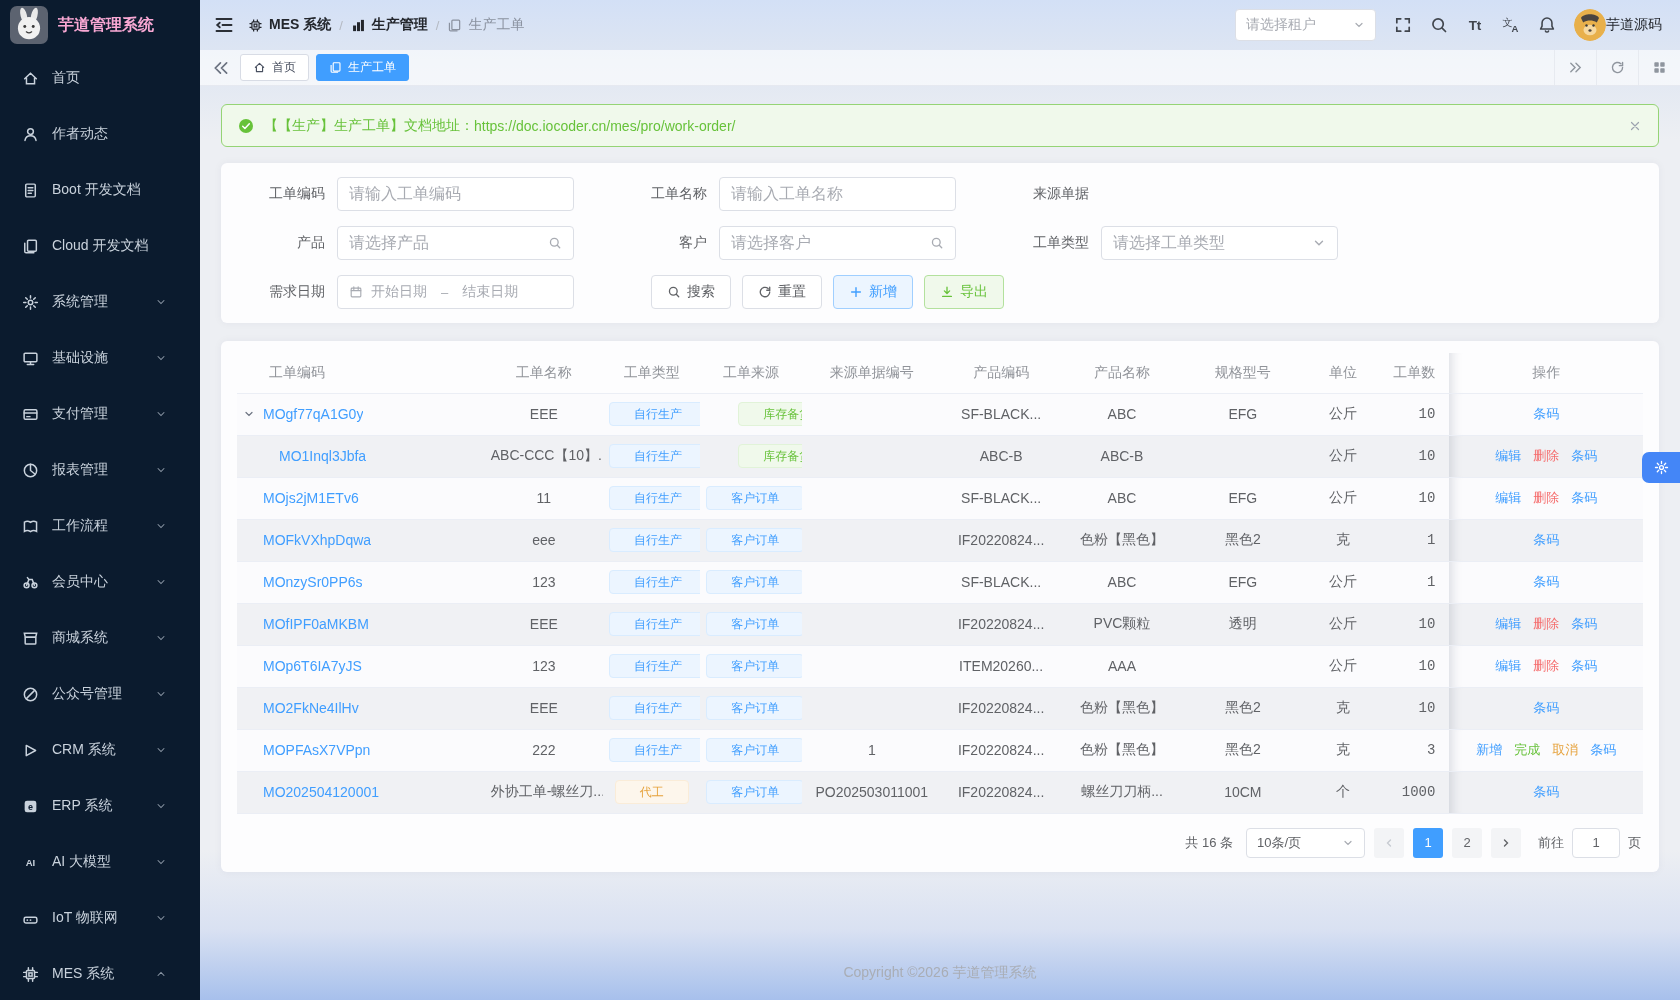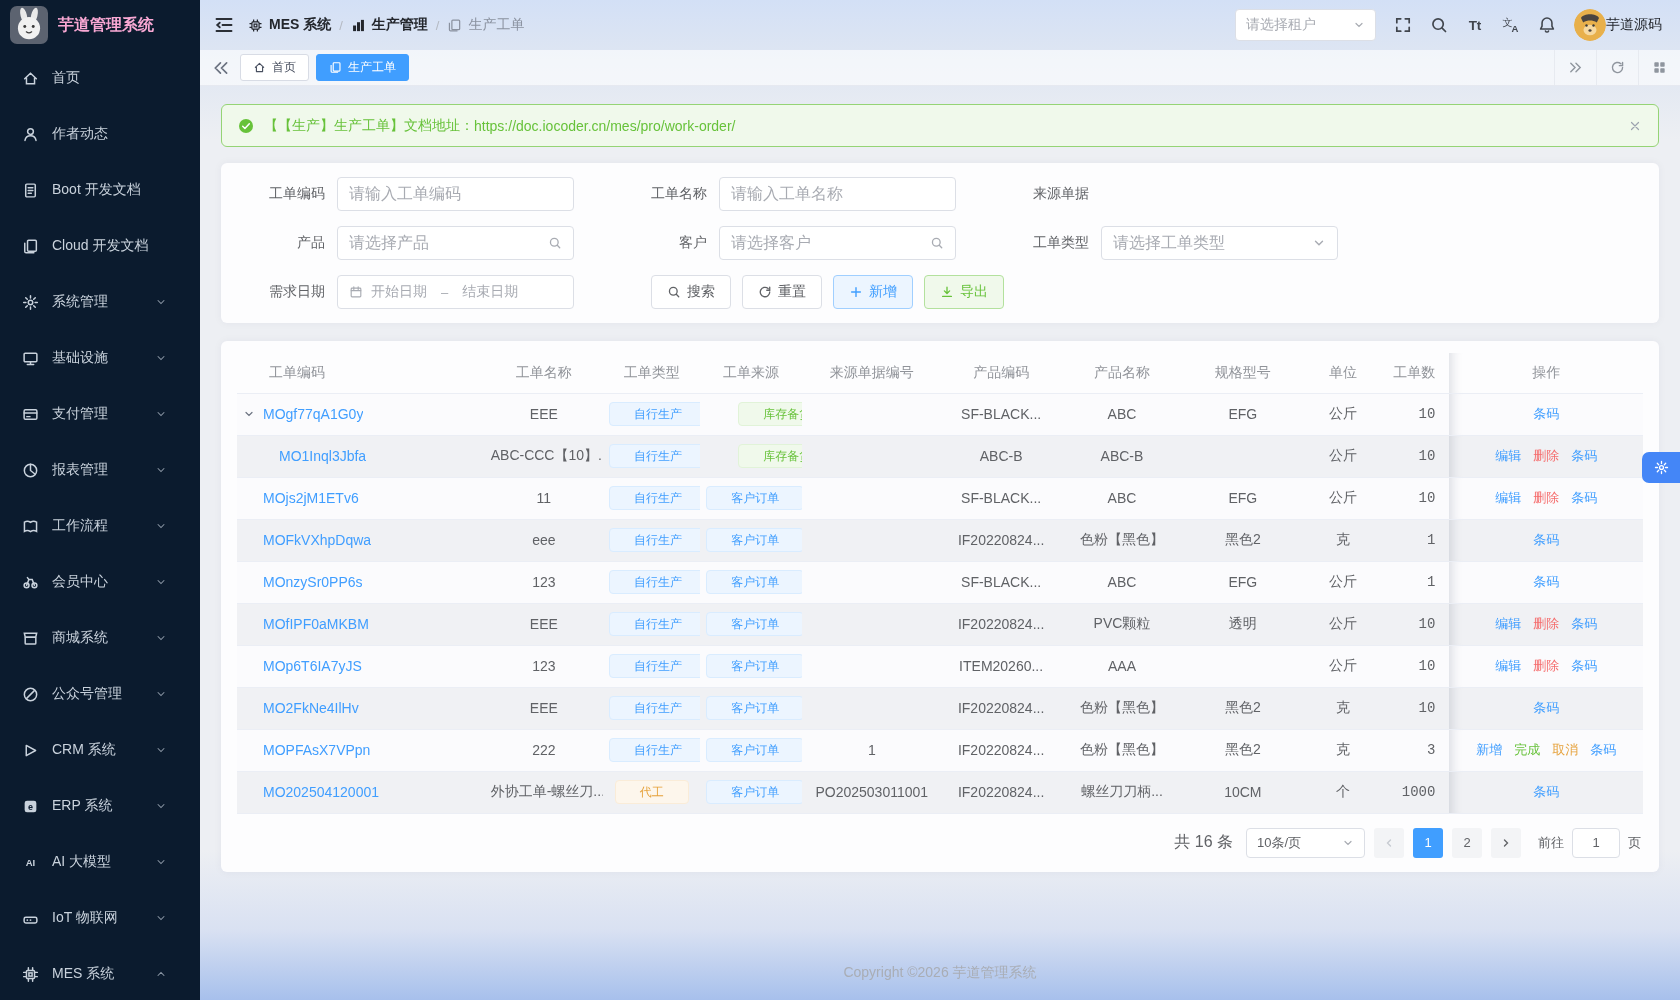--- a/index.html
+++ b/index.html
@@ -112,21 +112,21 @@
   .tag { display:inline-block; height:24px; line-height:22px; padding:0 24px; font-size:12px; border-radius:4px; border:1px solid; }
   .tag-blue { color:#409eff; background:#ecf5ff; border-color:#d9ecff; }
   .tag-green { color:#67c23a; background:#f0f9eb; border-color:#e1f3d8;margin-left:32px; }
   .tag-orange { color:#e6a23c; background:#fdf6ec; border-color:#faecd8; }
   .ops { display:flex; justify-content:center; gap:12px; }
   .lnk { font-size:13px; cursor:pointer; }
   .lnk-blue { color:#409eff; } .lnk-red { color:#f56c6c; } .lnk-green { color:#67c23a; } .lnk-orange { color:#e6a23c; }
 
   
   .pagination { display:flex; align-items:center; justify-content:flex-end; gap:9px; margin-top:14px; padding-right:2px; }
-  .pg-total { font-size:16px; color:#606266; margin-right:4px; }
+  .pg-total { font-size:13px; color:#606266; margin-right:4px; }
   .pg-size { width:119px; height:30px; border:1px solid #dcdfe6; border-radius:4px; background:#fff;
     display:flex; align-items:center; padding:0 10px; cursor:pointer;gap:29px; }
   .pg-size span { flex:1; font-size:13px; color:#606266; }
   .pg-size .chev { width:12px; height:12px; color:#a8abb2; }
   .pg-btn { min-width:30px; height:30px; border-radius:3px; background:#f3f4f6; display:flex; align-items:center;
     justify-content:center; font-size:13px; color:#606266; cursor:pointer; border:none; font-family:inherit; }
   .pg-btn .ic { width:12px; height:12px; }
   .pg-btn.disabled { color:#c6cad1; }
   .pg-btn.active { background:#409eff; color:#fff; }
   .pg-goto { display:flex; align-items:center; gap:8px; margin-left:8px; font-size:13px; color:#606266; }

